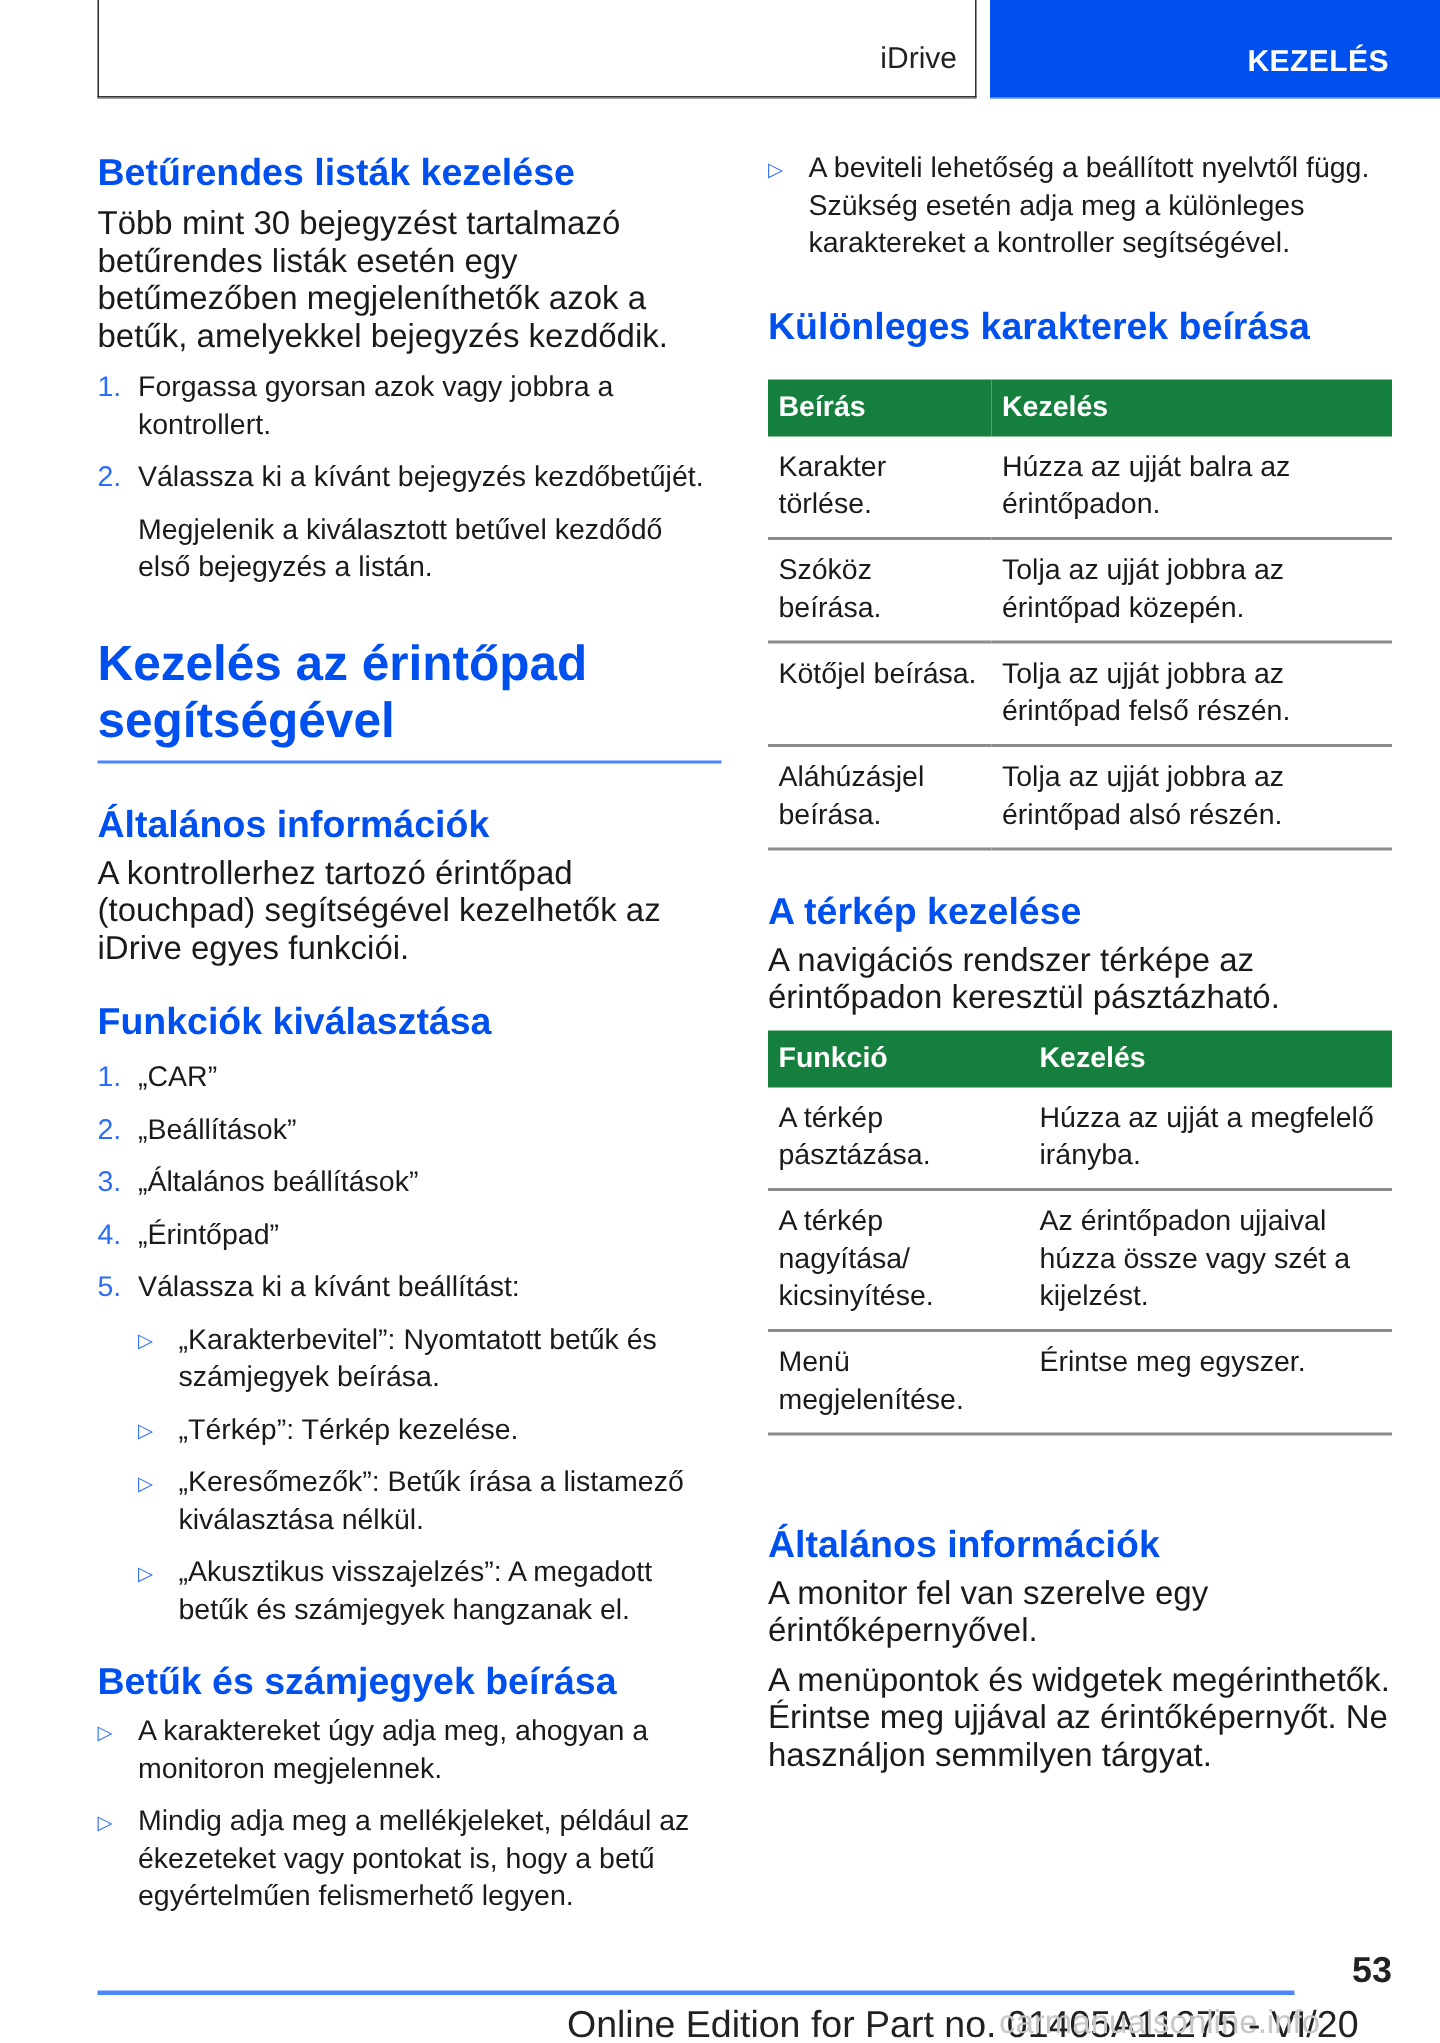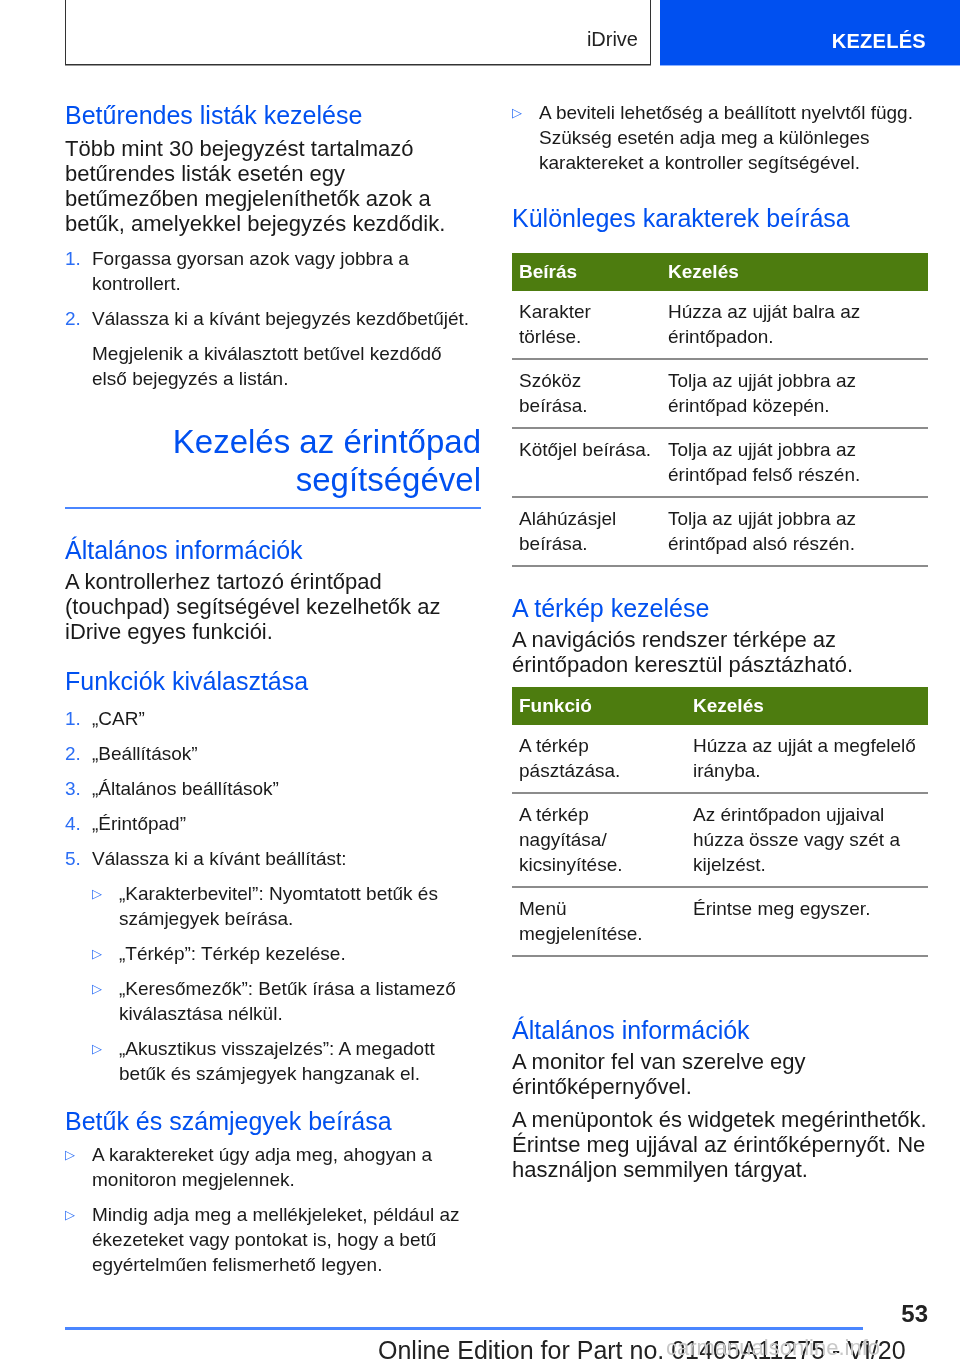--- a/index.html
+++ b/index.html
@@ -9,38 +9,38 @@
              border:1px solid #333; border-top:none; box-shadow:0 1px 0 #999; background:#fff; }
   .hdr-chapter { position:absolute; right:12px; top:30px; font-size:20px; color:#222; }
   .hdr-tab { position:absolute; left:660px; top:0; width:300px; height:65px; background:#0050f0;
              border-bottom:1px solid #8ab0ff; }
   .hdr-tab span { position:absolute; right:34px; top:30px; color:#fff; font-size:20px; font-weight:bold; letter-spacing:0.3px; }
 
   .col { position:absolute; top:100px; width:416px; }
   .col-left { left:65px; }
   .col-right { left:512px; }
 
-  .h2 { color:#0050f0; font-weight:normal; font-size:25px; line-height:30px; margin:0; }
-  .h1 { color:#0050f0; font-weight:normal; font-size:33px; line-height:38px; margin:0;
-        padding-bottom:8px; border-bottom:2px solid #4a86ff;text-align:right; }
+  .h2 { color:#0050f0; font-weight:bold; font-size:25px; line-height:30px; margin:0; }
+  .h1 { color:#0050f0; font-weight:bold; font-size:33px; line-height:38px; margin:0;
+        padding-bottom:8px; border-bottom:2px solid #4a86ff; }
   p { margin:0; font-size:22px; line-height:25px; }
   .gap-s { height:10px; }
 
   .olist { margin:0; padding:0; list-style:none; }
   .olist li { position:relative; padding-left:27px; font-size:19px; line-height:25px; margin-bottom:10px; }
   .olist .num { position:absolute; left:0; top:0; color:#2b6ef5; }
   .sub { padding-left:27px; font-size:19px; line-height:25px; margin-bottom:10px; }
 
   .blist { margin:0; padding:0; list-style:none; }
   .blist li { position:relative; padding-left:27px; font-size:19px; line-height:25px; margin-bottom:10px; }
   .blist.indent li { margin-left:27px; }
   .tri { position:absolute; left:0; top:0; color:#2b6ef5; font-size:13px; }
 
   table { border-collapse:collapse; width:416px; font-size:19px; }
-  th { background:#4d7c0f; color:#fff; font-weight:bold; text-align:left; padding:8px 7px; height:22px; }
+  th { background:#15803d; color:#fff; font-weight:bold; text-align:left; padding:8px 7px; height:22px; }
   td { vertical-align:top; padding:8px 7px 9px 7px; line-height:25px; border-bottom:2px solid #8c8c8c; }
   .c1 { width:135px; } .c1b { width:160px; }
 
   .footer-line { position:absolute; left:65px; top:1327px; width:798px; height:3px; background:#4a86ff; }
   .page-num { position:absolute; right:32px; top:1300px; font-size:24px; font-weight:bold; color:#222; }
   .footer-text { position:absolute; left:378px; top:1336px; font-size:25px; color:#222; }
   .footer-wm { position:absolute; left:666px; top:1335px; font-size:22px; color:#c8c8c8; }
 </style>
 </head>
 <body>

